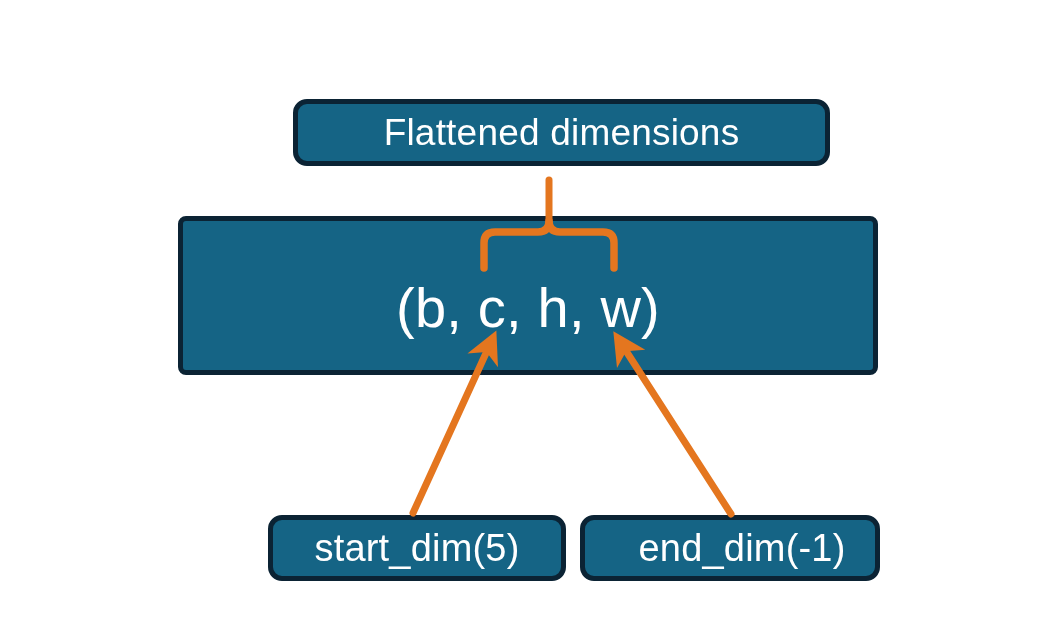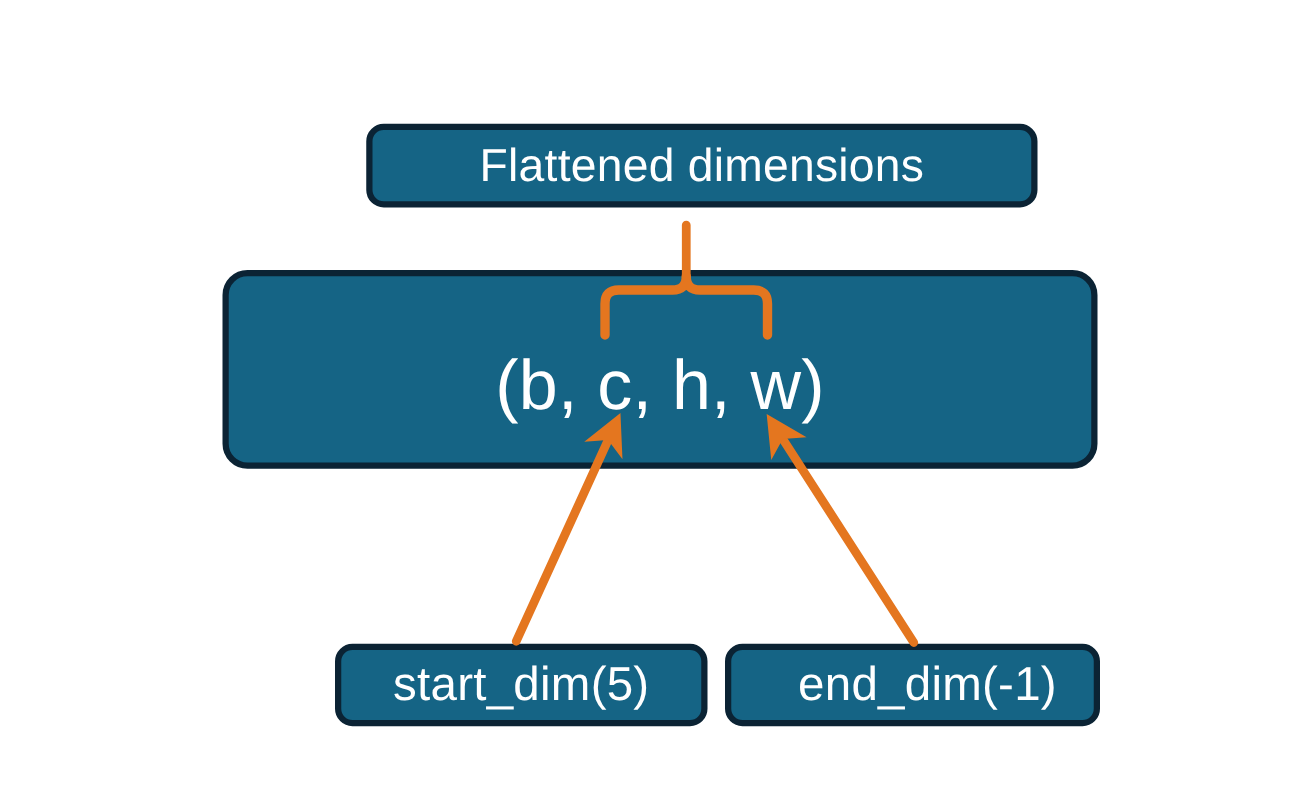--- a/index.html
+++ b/index.html
@@ -39,21 +39,21 @@
     width: 537px;
     height: 67px;
     font-size: 37px;
   }
   #node-shape {
     left: 178px;
     top: 216px;
     width: 700px;
     height: 159px;
     font-size: 56px;
-    border-radius: 20px;
+    border-radius: 8px;
   }
   #node-shape .node-label {
     position: relative;
     top: 12px;
   }
   #node-start {
     left: 268px;
     top: 515px;
     width: 298px;
     height: 66px;

